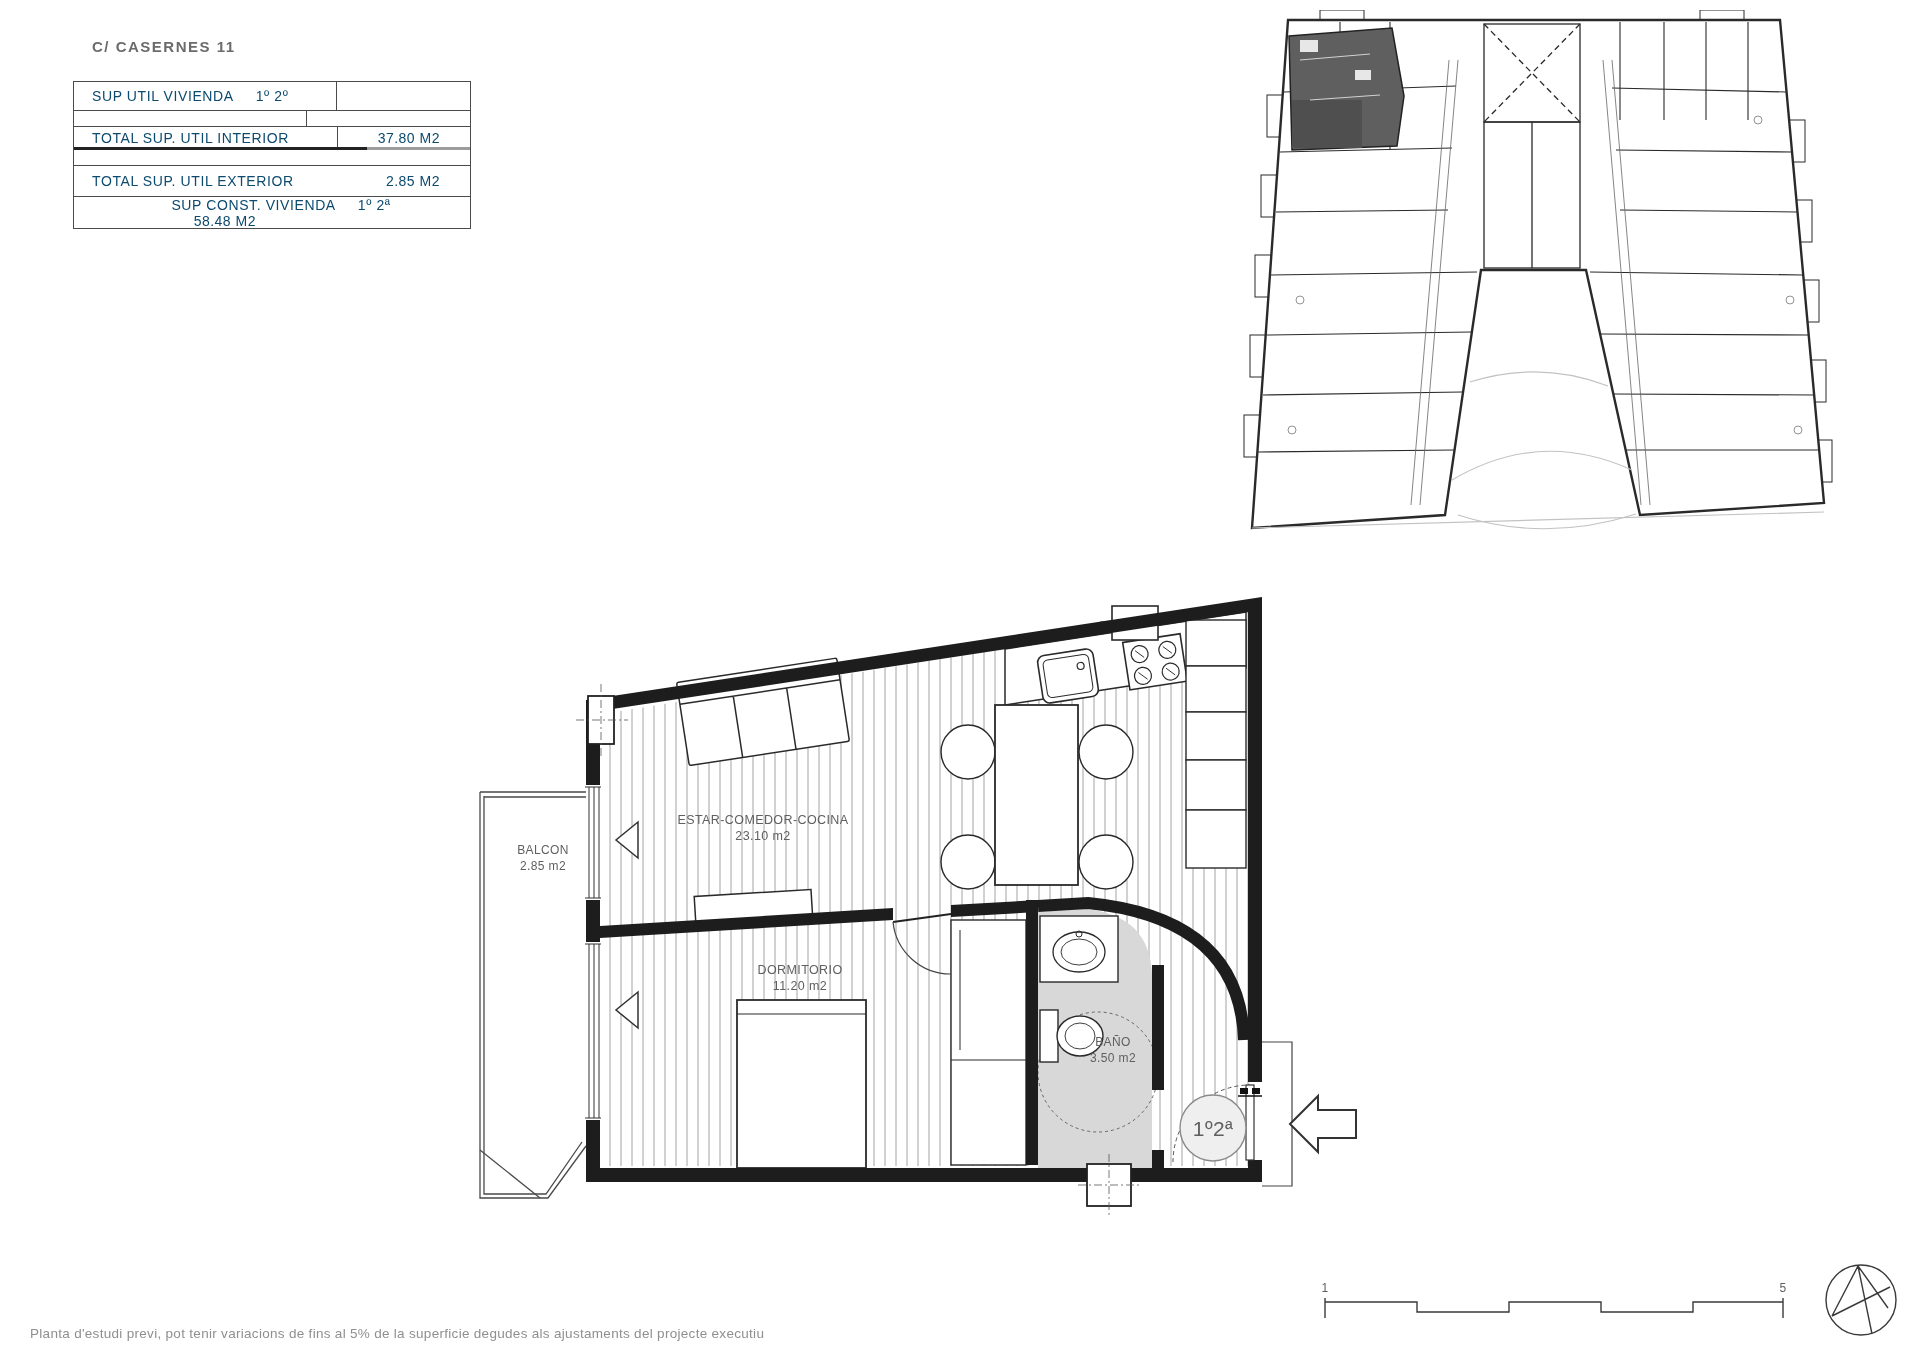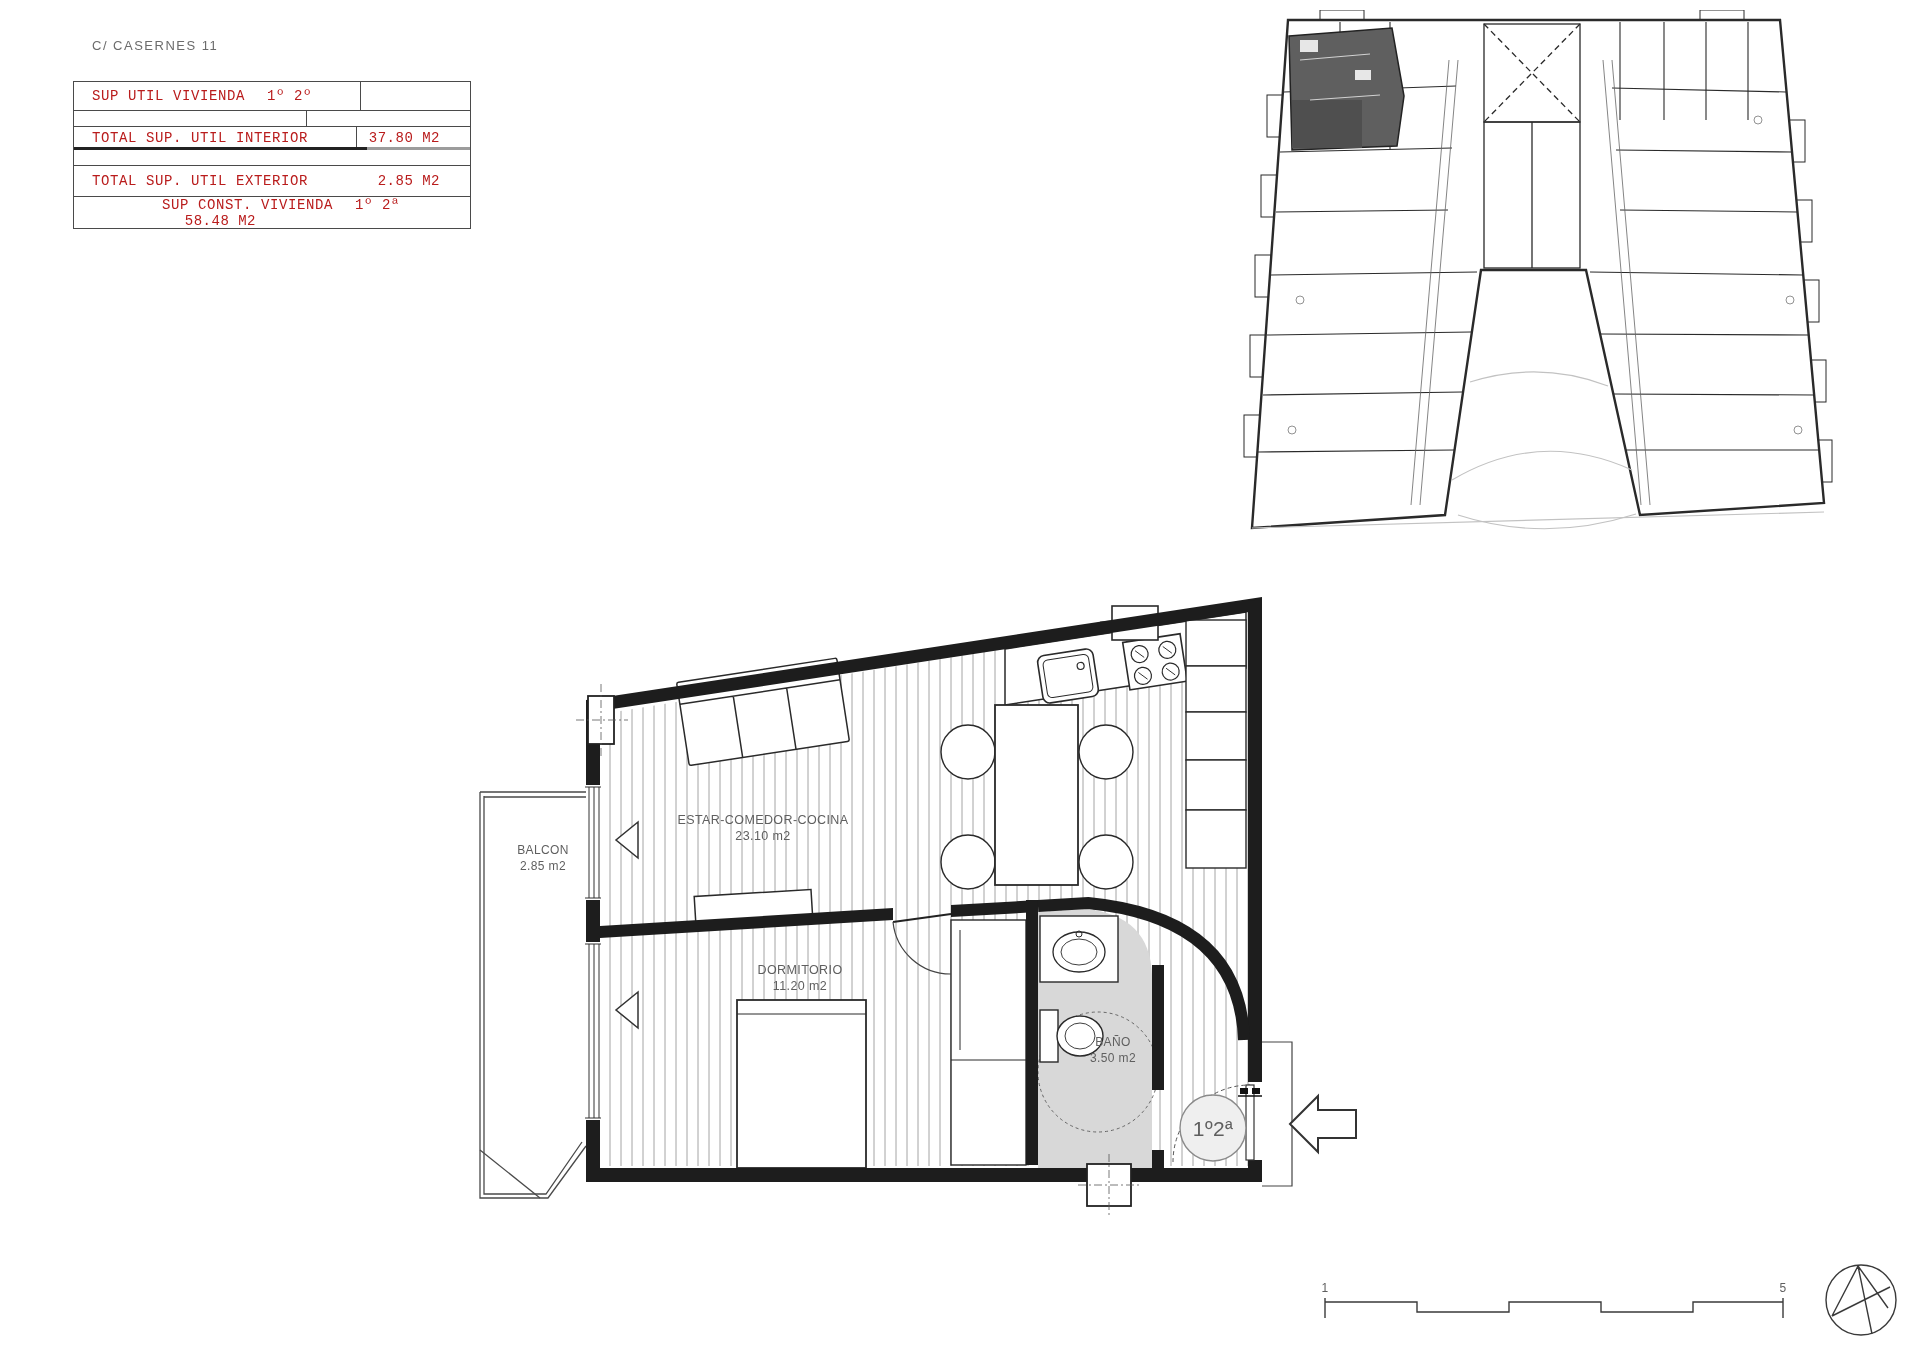--- a/index.html
+++ b/index.html
@@ -1,20 +1,20 @@
 <!DOCTYPE html>
 <html><head>
 <meta charset="utf-8">
 <style>
   html,body{margin:0;padding:0;background:#ffffff;}
   .page{position:relative;width:1920px;height:1357px;background:#fff;overflow:hidden;
         font-family:"Liberation Sans",sans-serif;color:#7a7a7a;}
   
-  .doc-title{position:absolute;left:92px;top:38px;font-size:13px;letter-spacing:1.5px;color:#6b6b6b;}
-  .area-table{position:absolute;left:73px;top:81px;width:396px;border:1.6px solid #4a4a4a;font-size:14px;color:#b91c1c;font-family:Liberation Mono, monospace;}
+  .doc-title{position:absolute;left:92px;top:38px;font-size:15px;letter-spacing:1.5px;color:#6b6b6b;font-weight:bold;}
+  .area-table{position:absolute;left:73px;top:81px;width:396px;border:1.6px solid #4a4a4a;font-size:14px;color:#0c4a6e;}
   .area-table .row{display:flex;align-items:center;border-bottom:1.4px solid #4a4a4a;box-sizing:border-box;}
   .area-table .row:last-child{border-bottom:none;flex-direction:column;}
   .cell-l{flex:1 1 auto;padding-left:18px;letter-spacing:0.6px;white-space:nowrap;}
   .cell-l .sub{margin-left:22px;}
   .cell-r{width:164px;box-sizing:border-box;text-align:right;padding-right:30px;letter-spacing:0.5px;align-self:stretch;display:flex;align-items:center;justify-content:flex-end;margin-left:48px;}
   .with-div .cell-r{border-left:1.4px solid #4a4a4a;}
   .h29{height:29px}.h16{height:16px}.h21{height:21px}.h18{height:18px}.h31{height:31px}
   .thickline{position:absolute;left:0;top:65px;width:100%;height:3.2px;display:flex;}
   .thickline .b{width:74%;background:#222;} .thickline .g{width:26%;background:#9c9c9c;}
   
@@ -287,14 +287,15 @@
       <path d="M1325,1302 L1417,1302 L1417,1312 L1509,1312 L1509,1302 L1601,1302 L1601,1312 L1693,1312 L1693,1302 L1783,1302"></path>
     </g>
     <text class="plan-text" x="1325" y="1292" font-size="12" text-anchor="middle">1</text>
     <text class="plan-text" x="1783" y="1292" font-size="12" text-anchor="middle">5</text>
     <g stroke="#3a3a3a" stroke-width="1.4" fill="none">
       <circle cx="1861" cy="1300" r="35"></circle>
       <path d="M1858,1266 L1832,1316 M1858,1266 L1888,1308 M1832,1316 L1890,1287 M1858,1266 L1872,1334"></path>
     </g>
   </svg>
 
+  <div class="footer-note">Planta d'estudi previ, pot tenir variacions de fins al 5% de la superficie degudes als ajustaments del projecte executiu</div>
 
 </div>
 
 </body></html>

